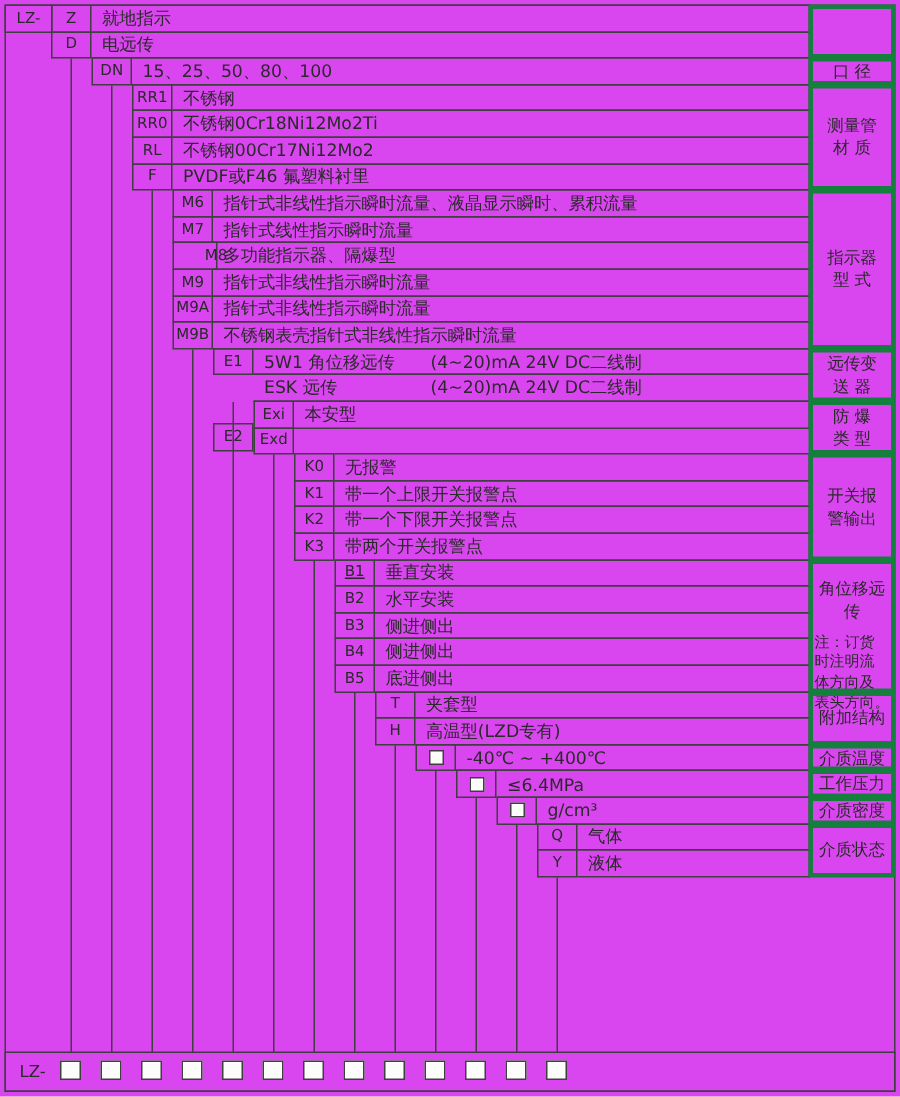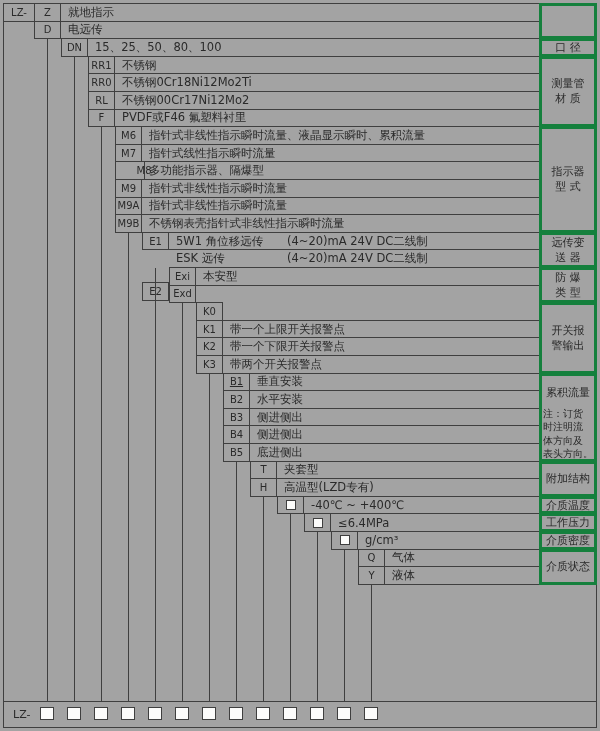--- a/index.html
+++ b/index.html
@@ -1,16 +1,16 @@
 <!DOCTYPE html>
 <html><head>
 <meta charset="utf-8">
 <style>
   html,body{margin:0;padding:0;background:#f4f4f2;}
-  #page{position:relative;width:600px;height:731px;background:#a3a3a3;
+  #page{position:relative;width:600px;height:731px;background:#d946ef;
         font-family:"DejaVu Sans","Liberation Sans",sans-serif;color:#2a2a2a;overflow:hidden;}
   .frame{position:absolute;border:1px solid #3f3f3f;box-sizing:border-box;background:transparent;}
   .c{position:absolute;box-sizing:border-box;width:27px;height:18.6px;border:1px solid #3f3f3f;
      display:flex;align-items:center;justify-content:center;font-size:10px;letter-spacing:0;}
   .d{position:absolute;box-sizing:border-box;height:18.6px;border:1px solid #3f3f3f;border-left:none;
      display:flex;align-items:center;font-size:11.5px;padding-left:7px;white-space:nowrap;overflow:hidden;}
   .d .sig{position:absolute;left:118px;}
   .lab{position:absolute;box-sizing:border-box;left:539px;width:58px;border:3px solid #15803d;
        display:flex;align-items:center;justify-content:center;text-align:center;font-size:11px;
        line-height:15px;white-space:pre-line;}
@@ -69,20 +69,21 @@
   <div class="d" style="left:169px;top:249.4px;width:371px;">
     <span>ESK 远传</span>
     <span class="sig">(4~20)mA 24V DC二线制</span>
   </div>
 
   <div class="c" style="left:169px;top:267px;">Exi</div>
   <div class="d" style="left:196px;top:267px;width:344px;">本安型</div>
   <div class="c" style="left:169px;top:284.6px;">Exd</div>
 
   <div class="c" style="left:196px;top:302.2px;">K0</div>
+  <div class="d" style="left:223px;top:302.2px;width:317px;">无报警</div>
   <div class="c" style="left:196px;top:319.8px;">K1</div>
   <div class="d" style="left:223px;top:319.8px;width:317px;">带一个上限开关报警点</div>
   <div class="c" style="left:196px;top:337.4px;">K2</div>
   <div class="d" style="left:223px;top:337.4px;width:317px;">带一个下限开关报警点</div>
   <div class="c" style="left:196px;top:355px;">K3</div>
   <div class="d" style="left:223px;top:355px;width:317px;">带两个开关报警点</div>
 
   <div class="c" style="left:223px;top:372.6px;text-decoration:underline;">B1</div>
   <div class="d" style="left:250px;top:372.6px;width:290px;">垂直安装</div>
   <div class="c" style="left:223px;top:390.2px;">B2</div>
@@ -123,21 +124,21 @@
 材 质</div>
   <div class="lab" style="top:126.2px;height:106.6px;">指示器
 型 式</div>
   <div class="lab" style="top:231.8px;height:36.2px;">远传变
 送 器</div>
   <div class="lab" style="top:267px;height:36.2px;">防 爆
 类 型</div>
   <div class="lab" style="top:302.2px;height:71.4px;">开关报
 警输出</div>
   <div class="lab note-cell" style="top:372.6px;height:89px;">
-    <span>累积流量</span>
+    <span>角位移远传</span>
     <span class="note">注：订货
 时注明流
 体方向及
 表头方向。</span>
   </div>
   <div class="lab" style="top:460.6px;height:36.2px;">附加结构</div>
   <div class="lab" style="top:495.8px;height:18.6px;">介质温度</div>
   <div class="lab" style="top:513.4px;height:18.6px;">工作压力</div>
   <div class="lab" style="top:531px;height:18.6px;">介质密度</div>
   <div class="lab" style="top:548.6px;height:36.2px;">介质状态</div>

